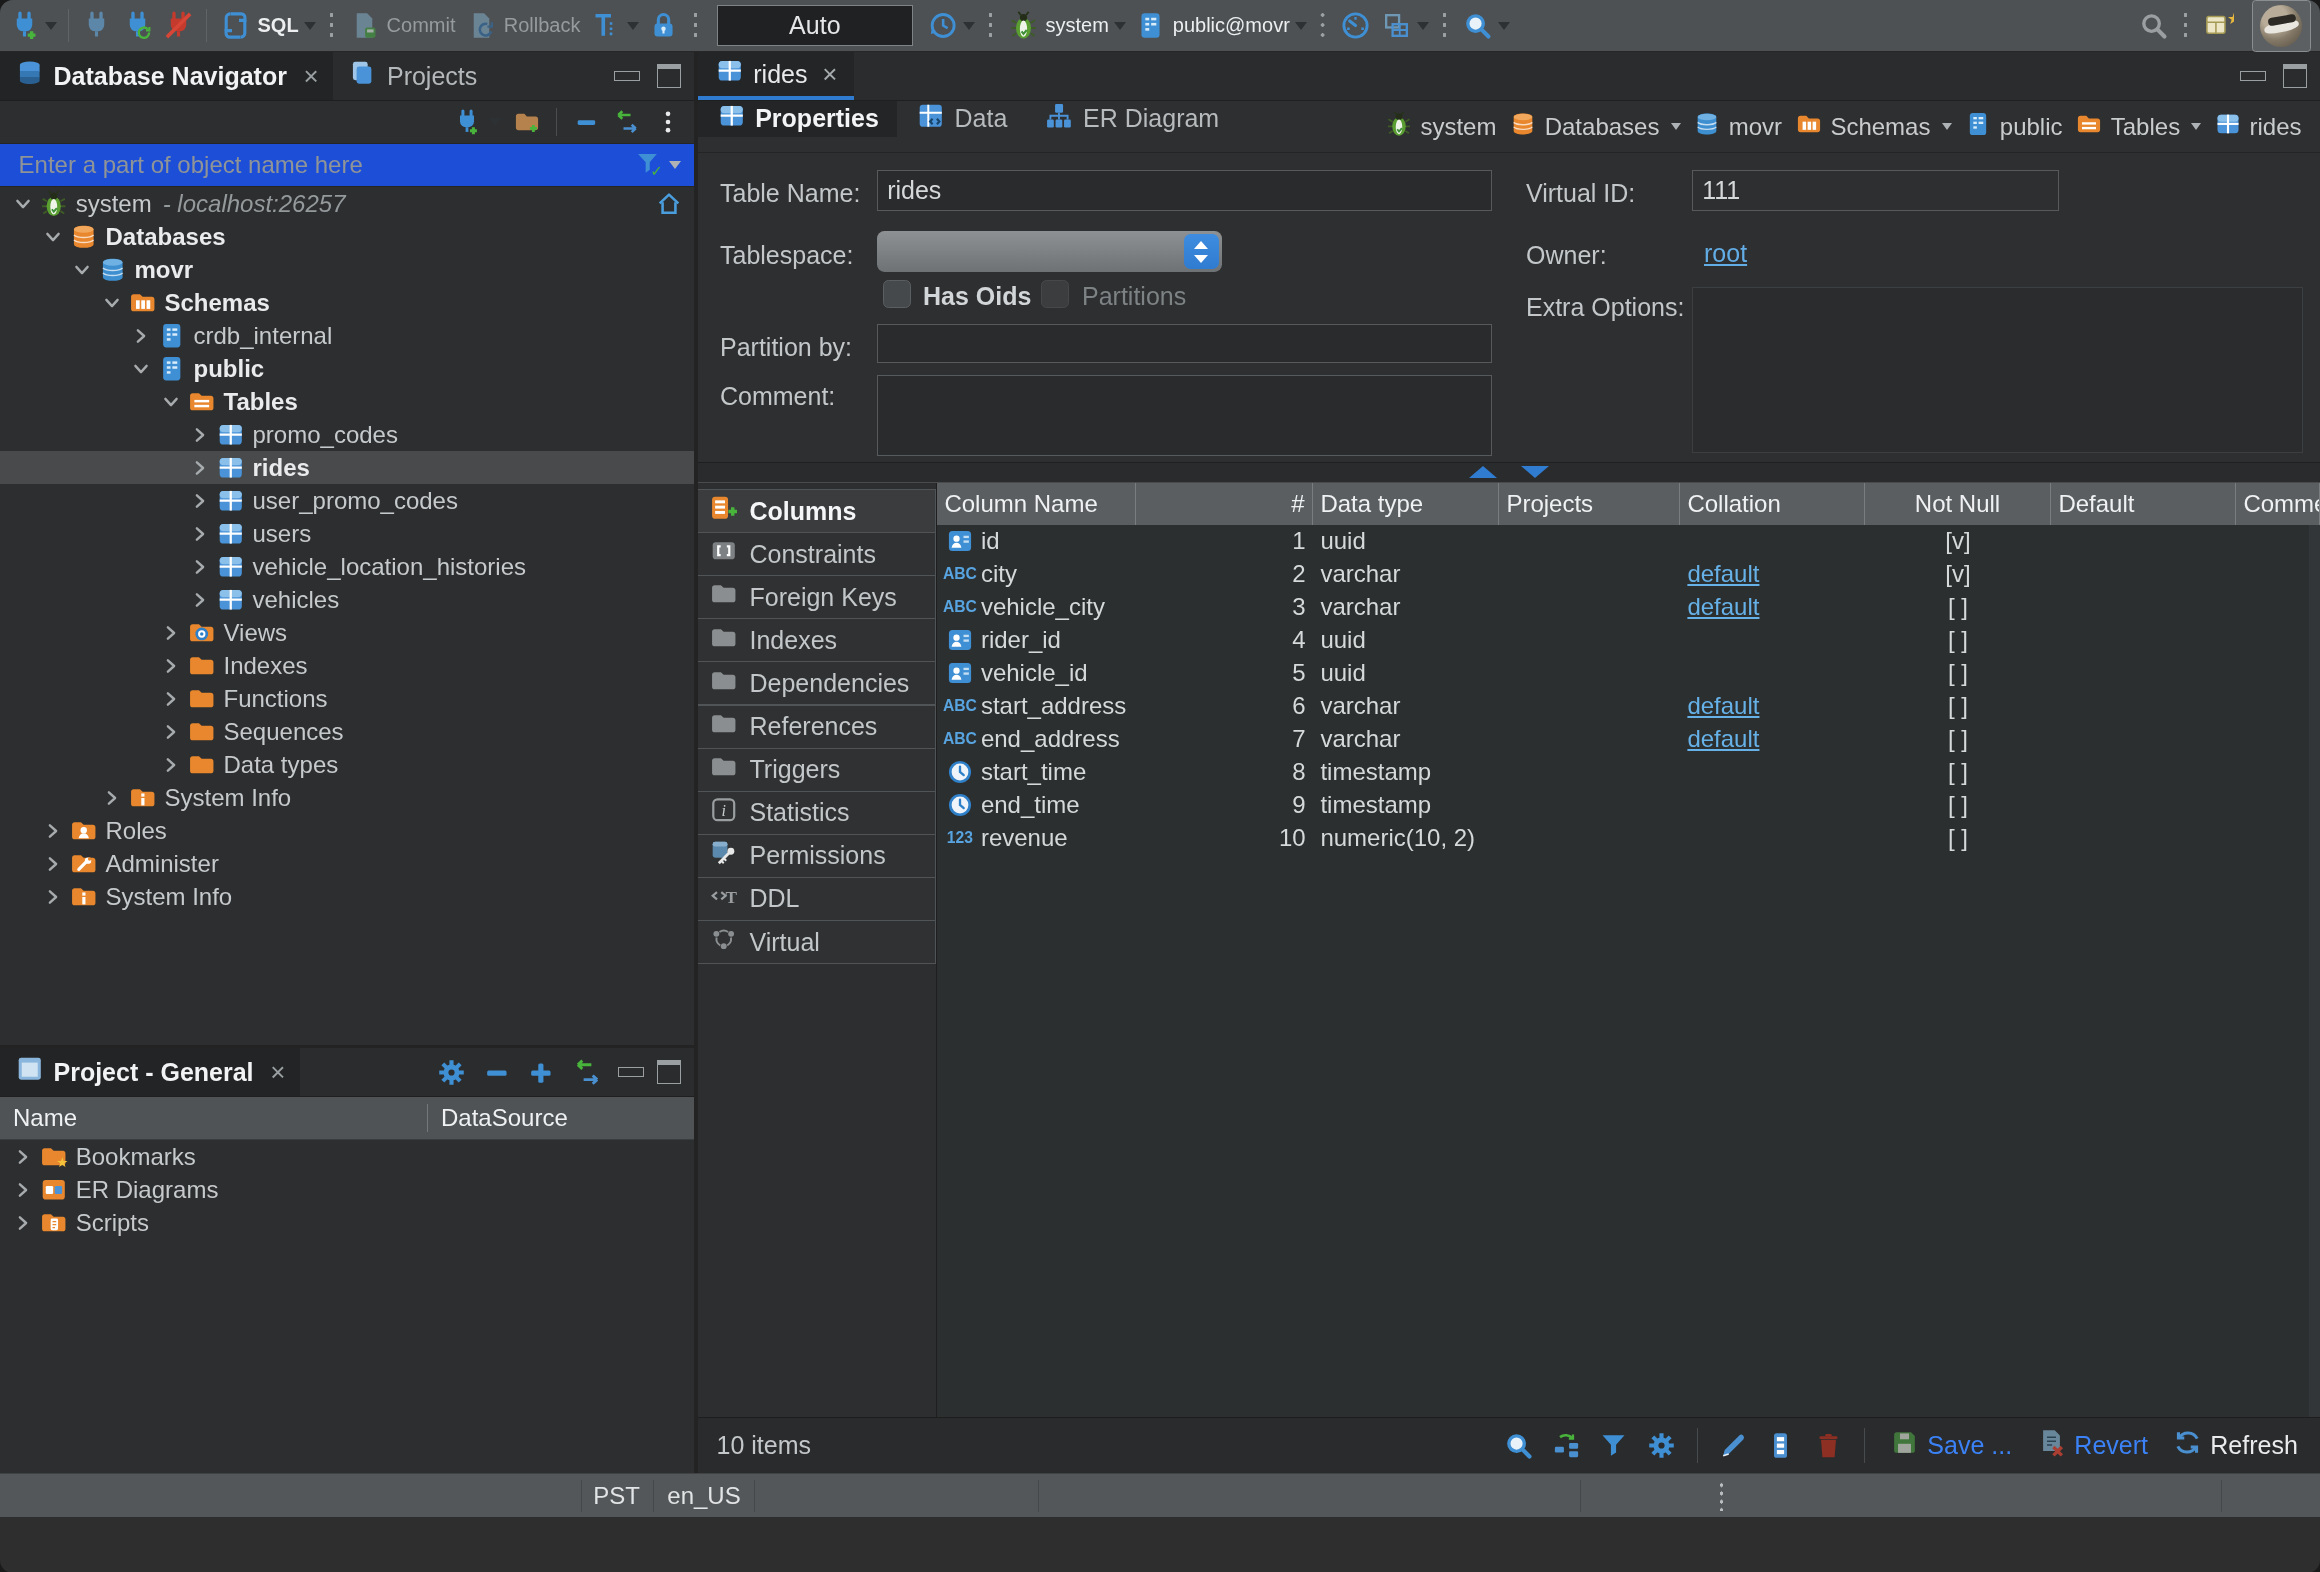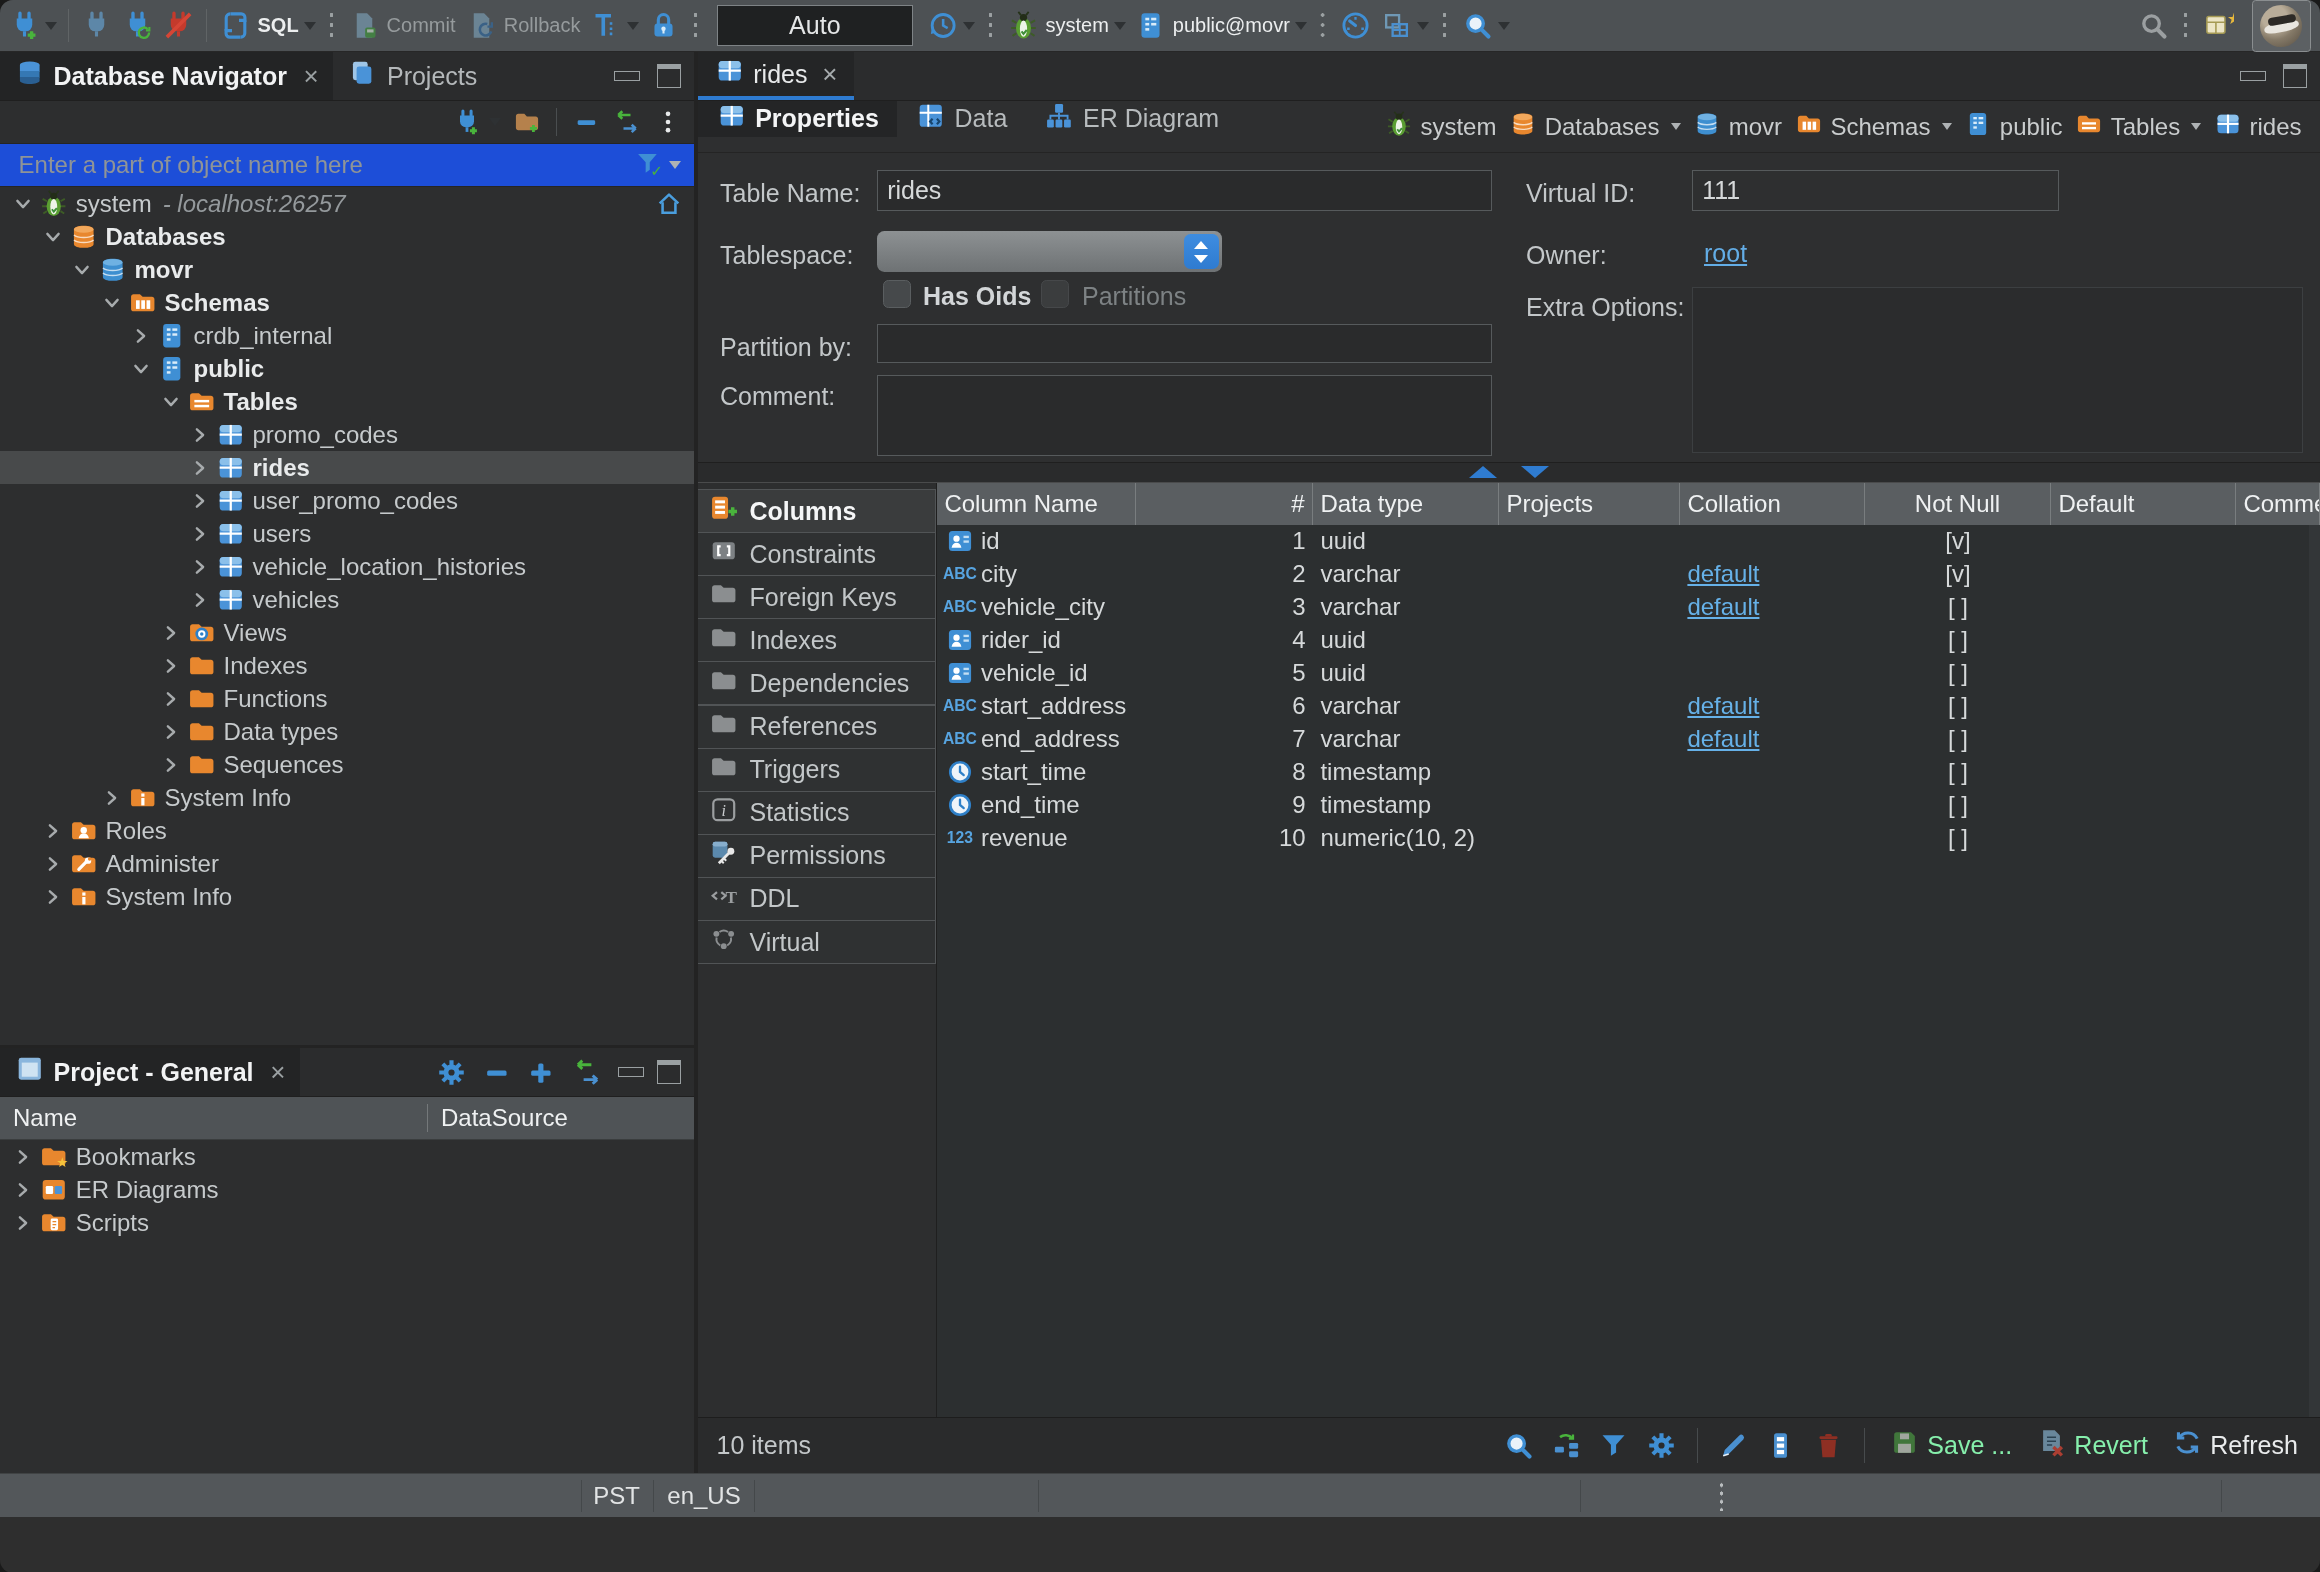--- a/index.html
+++ b/index.html
@@ -131,21 +131,21 @@
   .grow .gc .gi svg{width:28px;height:28px;}
   .dlink{color:#66b1e8;text-decoration:underline;}
 
   
   .gfoot{height:55px;background:#2a2b2c;border-top:1.8px solid #1d1d1d;display:flex;align-items:center;padding:0 13px 0 18.5px;flex:0 0 auto;}
   .gcount{color:#c3c7c9;font-size:25px;}
   .gf-icons{margin-left:auto;display:flex;align-items:center;gap:5.5px;}
   .gf-ico{width:42px;height:41px;display:flex;align-items:center;justify-content:center;}
   .gf-ico svg{width:31px;height:31px;}
   .gf-sep{width:0.9px;height:35px;background:#47 4b4d;background:#474b4d;margin:0 9.2px;}
-  .gf-btn{display:flex;align-items:center;gap:7.4px;padding:0 9.2px;font-size:25px;color:#86efac;}
+  .gf-btn{display:flex;align-items:center;gap:7.4px;padding:0 9.2px;font-size:25px;color:#3b82f6;}
   .gf-btn.on{color:#e9ebec;}
   .gf-btn svg{width:31px;height:31px;}
 
   
   .statusbar{height:43px;background:#53575a;border-top:1.8px solid #404浅44;border-top:1.8px solid #404344;position:relative;display:flex;align-items:center;color:#e2e4e5;font-size:24px;}
   .sseg{position:absolute;top:5.5px;bottom:5.5px;width:0.9px;background:#44484a;}
   .stext{position:absolute;top:0;height:43px;display:flex;align-items:center;justify-content:center;}
   .sdots{position:absolute;left:1718px;top:7.4px;width:7.4px;height:29.5px;background:radial-gradient(circle,#b9bdbf 1.8px,transparent 2px);background-size:7.4px 8.3px;}
 </style>
 </head>
@@ -645,34 +645,34 @@
             <span class="arr ">
               <svg viewBox="0 0 16 16">
                 <path d="M5.5 3.5 10.5 8l-5 4.5" stroke="#a7abad" stroke-width="1.9" fill="none" stroke-linecap="round" stroke-linejoin="round"></path>
               </svg>
             </span>
             <span class="ti">
               <svg viewBox="0 0 24 24">
                 <path d="M2.5 7c0-1.1.9-2 2-2h5.2l2.2 2.2h7.6c1.1 0 2 .9 2 2V17c0 1.1-.9 2-2 2H4.5c-1.1 0-2-.9-2-2z" fill="#e8872e"></path>
               </svg>
             </span>
+            <span class="lbl">Sequences</span>
+          </div>
+          <div class="trow" style="padding-left: 157px;">
+            <span class="arr ">
+              <svg viewBox="0 0 16 16">
+                <path d="M5.5 3.5 10.5 8l-5 4.5" stroke="#a7abad" stroke-width="1.9" fill="none" stroke-linecap="round" stroke-linejoin="round"></path>
+              </svg>
+            </span>
+            <span class="ti">
+              <svg viewBox="0 0 24 24">
+                <path d="M2.5 7c0-1.1.9-2 2-2h5.2l2.2 2.2h7.6c1.1 0 2 .9 2 2V17c0 1.1-.9 2-2 2H4.5c-1.1 0-2-.9-2-2z" fill="#e8872e"></path>
+              </svg>
+            </span>
             <span class="lbl">Data types</span>
-          </div>
-          <div class="trow" style="padding-left: 157px;">
-            <span class="arr ">
-              <svg viewBox="0 0 16 16">
-                <path d="M5.5 3.5 10.5 8l-5 4.5" stroke="#a7abad" stroke-width="1.9" fill="none" stroke-linecap="round" stroke-linejoin="round"></path>
-              </svg>
-            </span>
-            <span class="ti">
-              <svg viewBox="0 0 24 24">
-                <path d="M2.5 7c0-1.1.9-2 2-2h5.2l2.2 2.2h7.6c1.1 0 2 .9 2 2V17c0 1.1-.9 2-2 2H4.5c-1.1 0-2-.9-2-2z" fill="#e8872e"></path>
-              </svg>
-            </span>
-            <span class="lbl">Sequences</span>
           </div>
           <div class="trow" style="padding-left: 98px;">
             <span class="arr ">
               <svg viewBox="0 0 16 16">
                 <path d="M5.5 3.5 10.5 8l-5 4.5" stroke="#a7abad" stroke-width="1.9" fill="none" stroke-linecap="round" stroke-linejoin="round"></path>
               </svg>
             </span>
             <span class="ti">
               <svg viewBox="0 0 24 24">
                 <path d="M2.5 7c0-1.1.9-2 2-2h5.2l2.2 2.2h7.6c1.1 0 2 .9 2 2V17c0 1.1-.9 2-2 2H4.5c-1.1 0-2-.9-2-2z" fill="#e8872e"></path>

